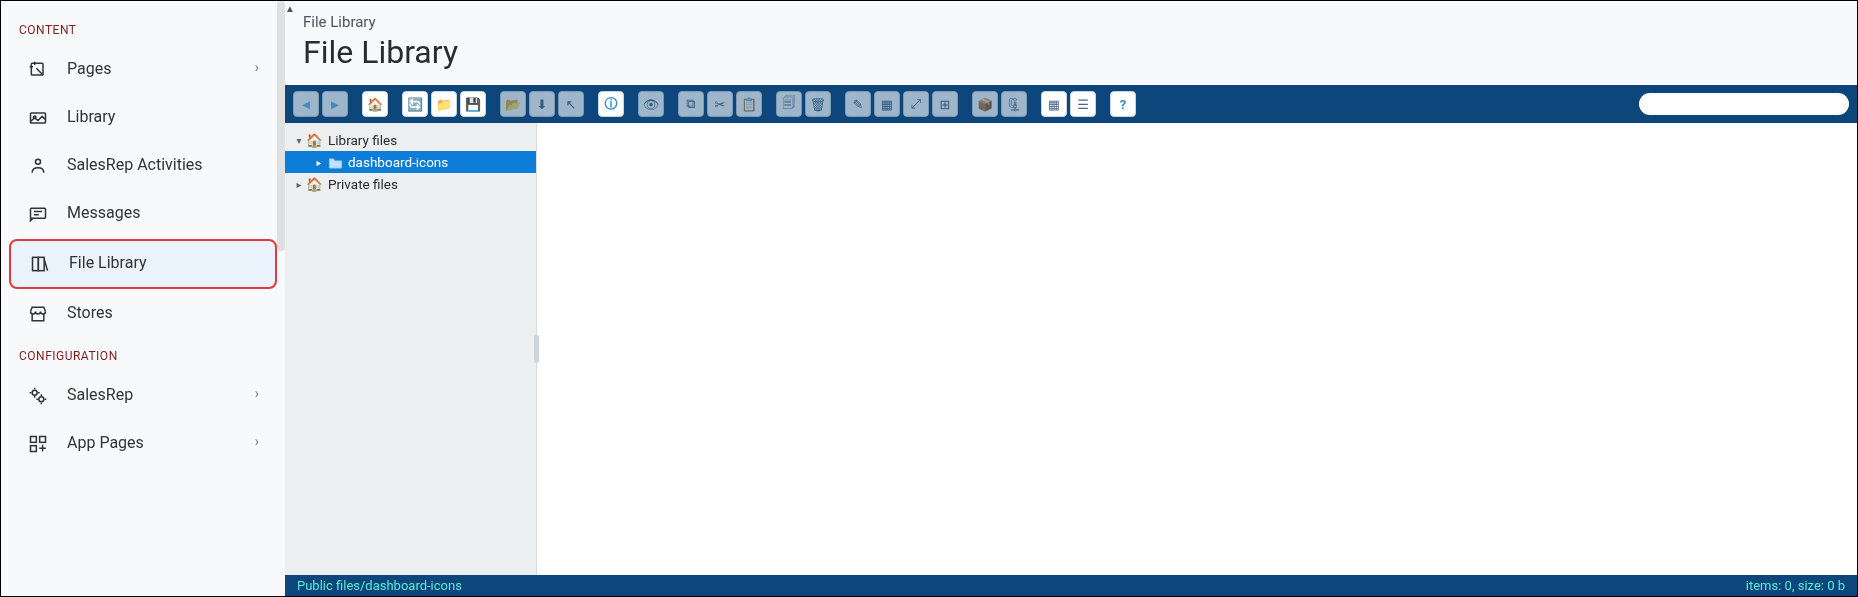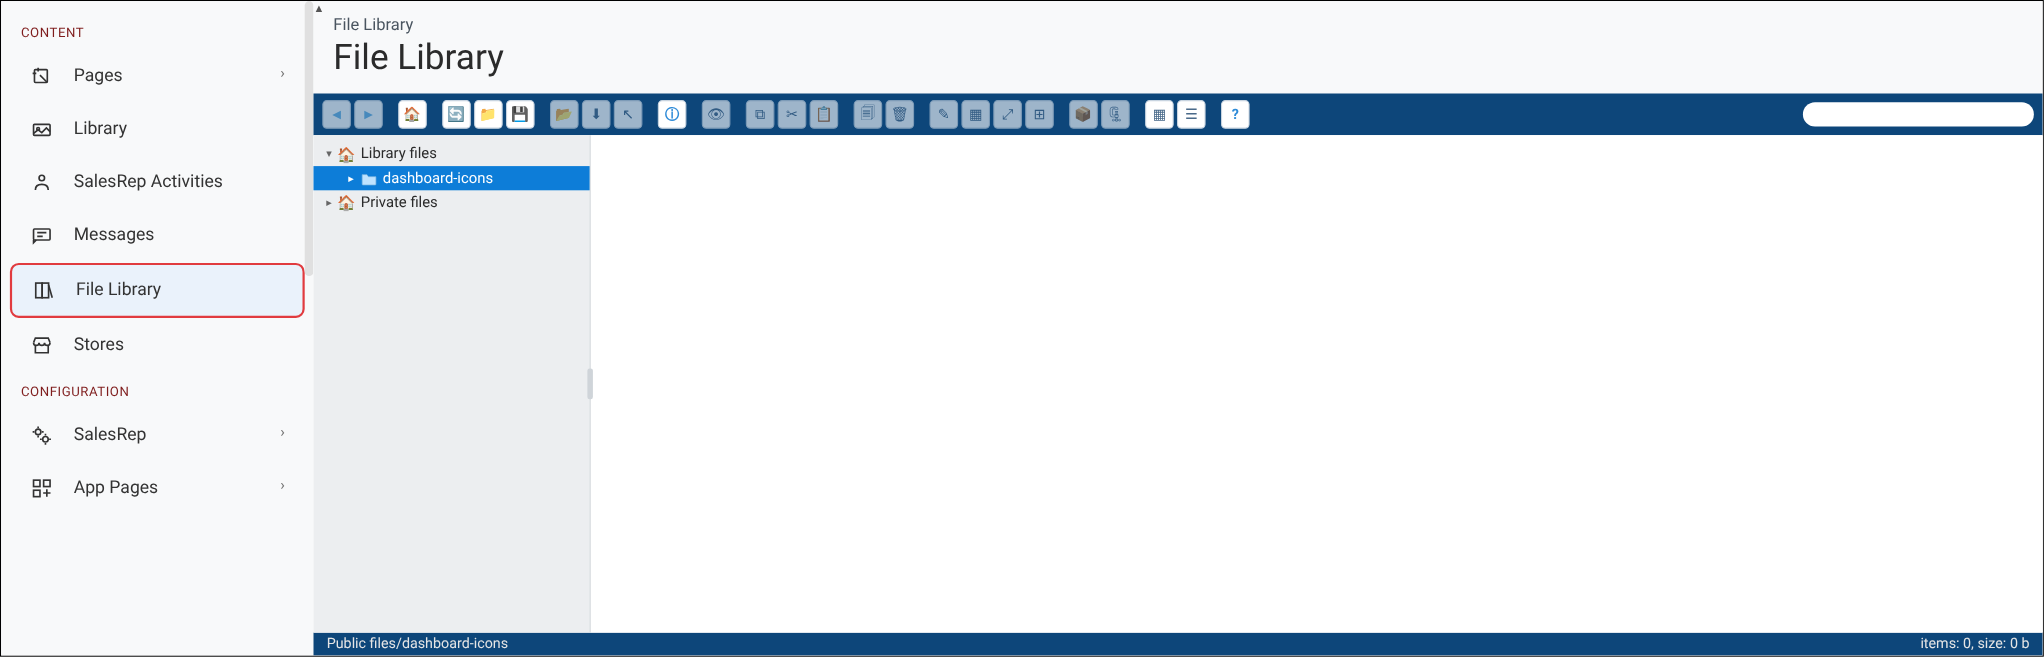--- a/index.html
+++ b/index.html
@@ -197,21 +197,21 @@
       align-items: center;
       justify-content: center;
     }
     .indent-1 { padding-left: 28px; }
     .fm-content {
       flex: 1;
       background: #fff;
     }
     .fm-status {
       background: #0d467a;
-      color: #e5e5e5;
+      color: #5eead4;
       font-size: 13px;
       padding: 3px 12px;
       display: flex;
       justify-content: space-between;
     }
     svg { display: block; }
   </style>
 </head>
 <body>
 

